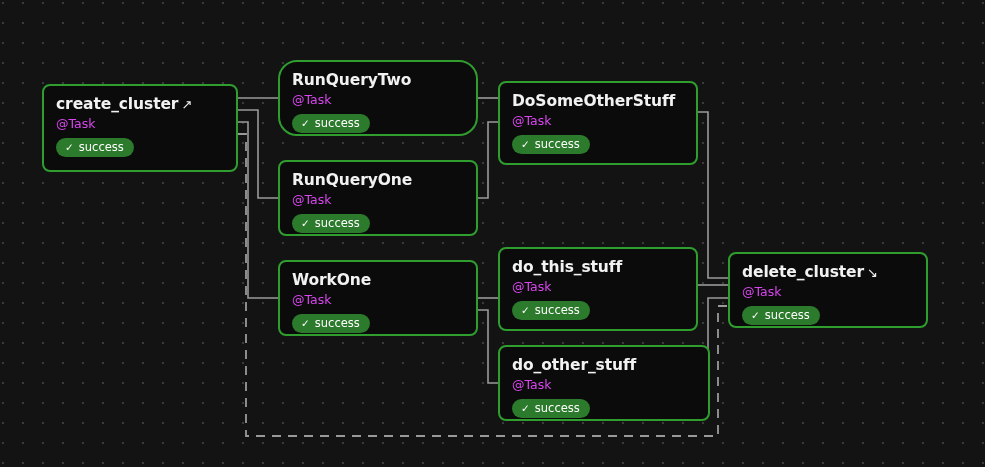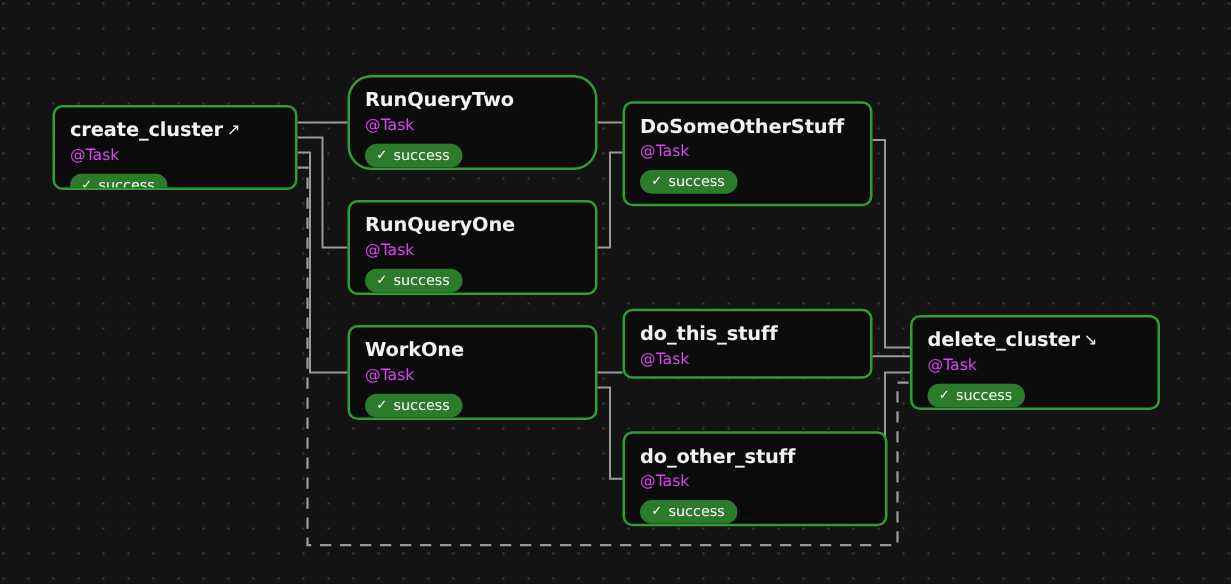--- a/index.html
+++ b/index.html
@@ -93,21 +93,21 @@
       <path d="M 478 98 L 498 98" fill="none" stroke="#9a9a9a" stroke-width="1.6" stroke-linejoin="miter" stroke-linecap="butt"></path>
       <path d="M 478 198 L 488 198 L 488 122 L 498 122" fill="none" stroke="#9a9a9a" stroke-width="1.6" stroke-linejoin="miter" stroke-linecap="butt"></path>
       <path d="M 478 298 L 498 298" fill="none" stroke="#9a9a9a" stroke-width="1.6" stroke-linejoin="miter" stroke-linecap="butt"></path>
       <path d="M 478 310 L 488 310 L 488 383 L 498 383" fill="none" stroke="#9a9a9a" stroke-width="1.6" stroke-linejoin="miter" stroke-linecap="butt"></path>
       <path d="M 698 112 L 708 112 L 708 278 L 728 278" fill="none" stroke="#9a9a9a" stroke-width="1.6" stroke-linejoin="miter" stroke-linecap="butt"></path>
       <path d="M 698 285 L 728 285" fill="none" stroke="#9a9a9a" stroke-width="1.6" stroke-linejoin="miter" stroke-linecap="butt"></path>
       <path d="M 698 383 L 708 383 L 708 298 L 728 298" fill="none" stroke="#9a9a9a" stroke-width="1.6" stroke-linejoin="miter" stroke-linecap="butt"></path>
     </svg>
 
   <div id="node-layer">
-      <div class="node" style="left: 42px; top: 84px; width: 196px; height: 68px;"><div class="node-title">
+      <div class="node" style="left: 42px; top: 84px; width: 196px; height: 88px;"><div class="node-title">
           <span>create_cluster</span>
           <span class="node-arrow">↗</span>
         </div><div class="node-sub">@Task</div><span class="badge">
           <span class="badge-check">✓</span>
           <span>success</span>
         </span></div>
       <div class="node" style="left: 278px; top: 60px; width: 200px; height: 76px; border-radius: 19px;"><div class="node-title">
           <span>RunQueryTwo</span>
         </div><div class="node-sub">@Task</div><span class="badge">
           <span class="badge-check">✓</span>
@@ -124,21 +124,21 @@
         </div><div class="node-sub">@Task</div><span class="badge">
           <span class="badge-check">✓</span>
           <span>success</span>
         </span></div>
       <div class="node" style="left: 278px; top: 260px; width: 200px; height: 76px;"><div class="node-title">
           <span>WorkOne</span>
         </div><div class="node-sub">@Task</div><span class="badge">
           <span class="badge-check">✓</span>
           <span>success</span>
         </span></div>
-      <div class="node" style="left: 498px; top: 247px; width: 200px; height: 56px;"><div class="node-title">
+      <div class="node" style="left: 498px; top: 247px; width: 200px; height: 84px;"><div class="node-title">
           <span>do_this_stuff</span>
         </div><div class="node-sub">@Task</div><span class="badge">
           <span class="badge-check">✓</span>
           <span>success</span>
         </span></div>
       <div class="node" style="left: 498px; top: 345px; width: 212px; height: 76px;"><div class="node-title">
           <span>do_other_stuff</span>
         </div><div class="node-sub">@Task</div><span class="badge">
           <span class="badge-check">✓</span>
           <span>success</span>

